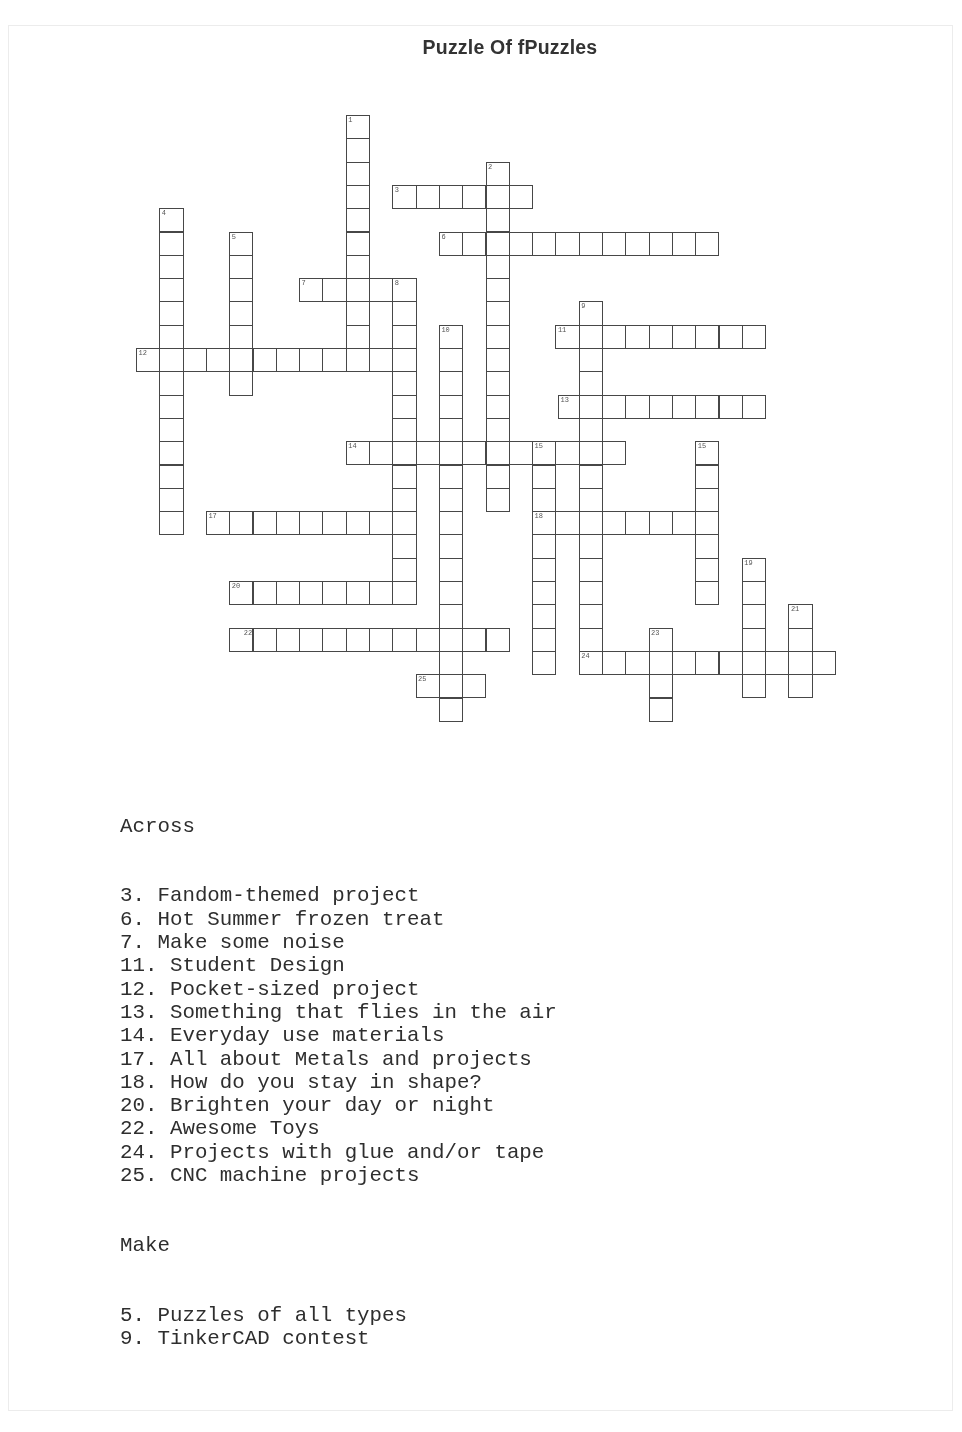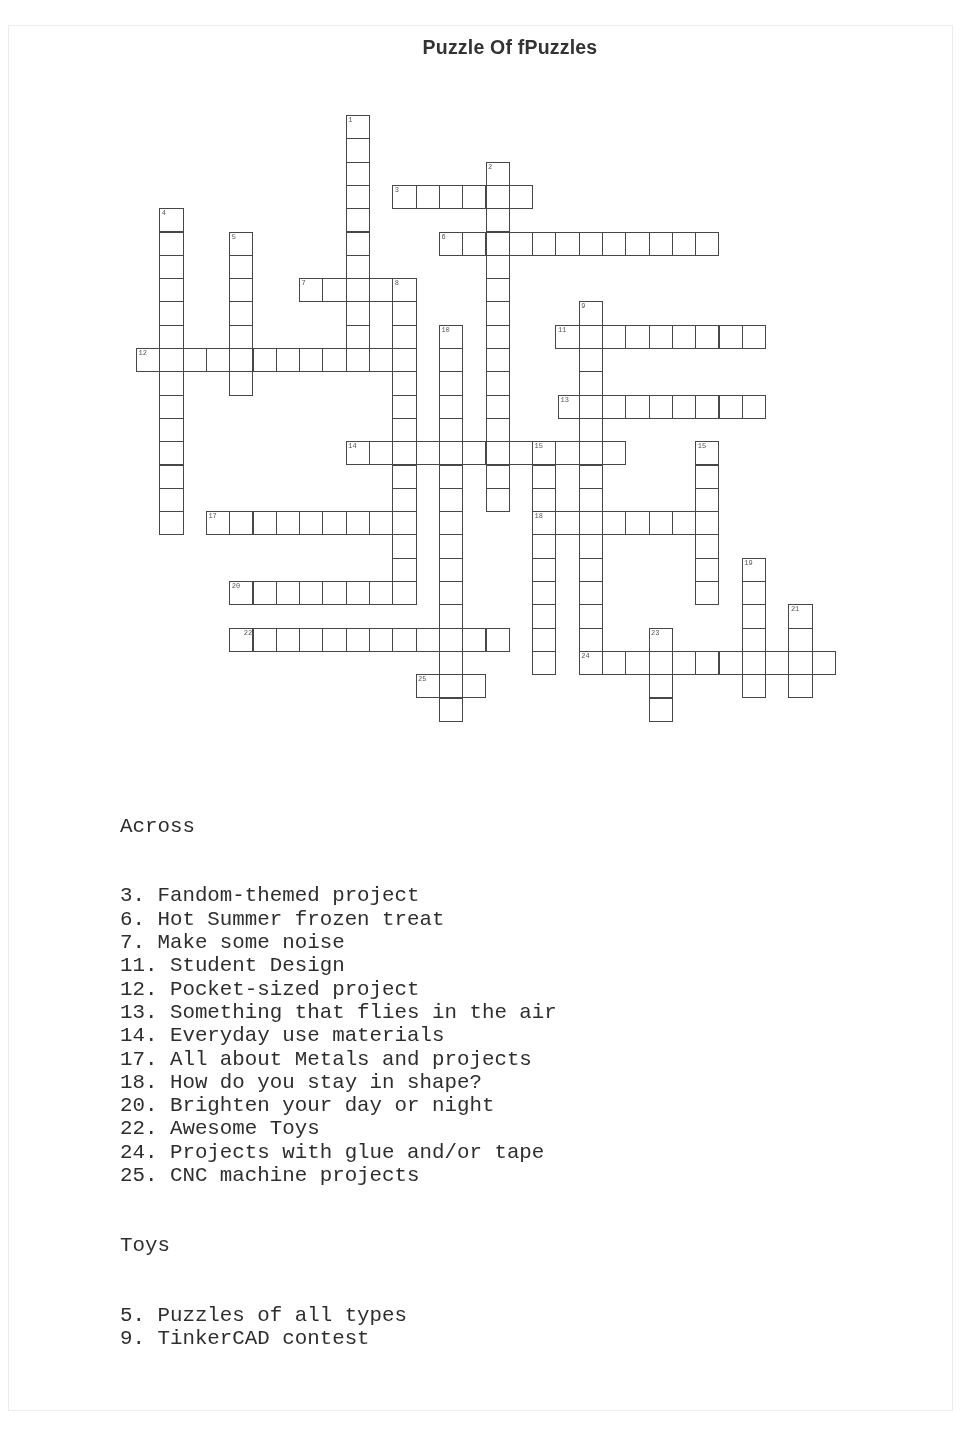--- a/index.html
+++ b/index.html
@@ -329,15 +329,15 @@
     <div class="cell" style="left: 512.6px; top: 512.6px; border-color: rgb(71, 71, 71);">
       <span class="num" style="color: rgb(85, 85, 85);">23</span>
     </div>
     <div class="cell" style="left: 512.6px; top: 559.2px; border-color: rgb(71, 71, 71);"></div>
     <div class="cell" style="left: 512.6px; top: 582.5px; border-color: rgb(71, 71, 71);"></div>
   </div>
 
 <div class="clues">
   <div class="clue-heading">Across</div>
   <div id="across-list"><div class="clue">3. Fandom-themed project</div><div class="clue">6. Hot Summer frozen treat</div><div class="clue">7. Make some noise</div><div class="clue">11. Student Design</div><div class="clue">12. Pocket-sized project</div><div class="clue">13. Something that flies in the air</div><div class="clue">14. Everyday use materials</div><div class="clue">17. All about Metals and projects</div><div class="clue">18. How do you stay in shape?</div><div class="clue">20. Brighten your day or night</div><div class="clue">22. Awesome Toys</div><div class="clue">24. Projects with glue and/or tape</div><div class="clue">25. CNC machine projects</div></div>
-  <div class="clue-heading">Toys</div>
+  <div class="clue-heading">Make</div>
   <div id="down-list"><div class="clue">5. Puzzles of all types</div><div class="clue">9. TinkerCAD contest</div></div>
 </div>
 
 </body></html>

